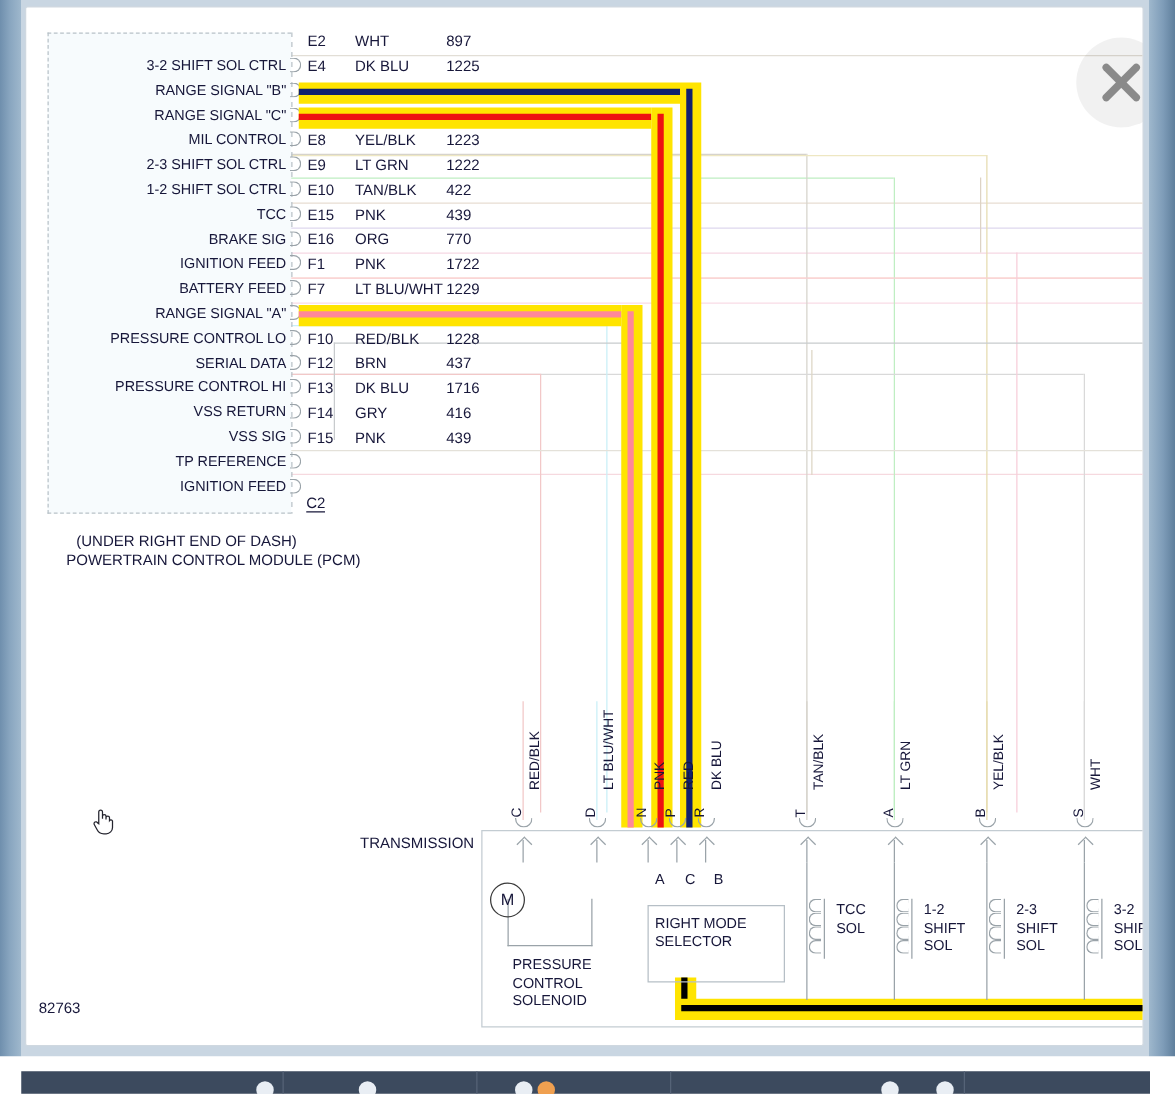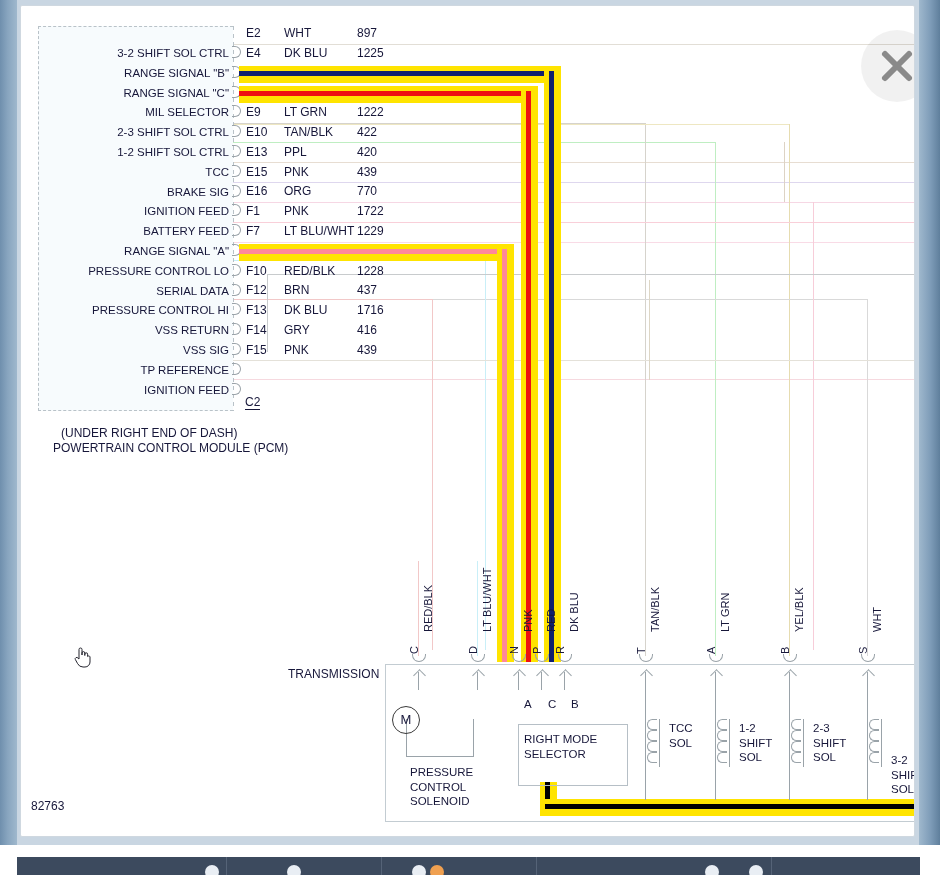--- a/index.html
+++ b/index.html
@@ -161,21 +161,21 @@
     <div id="pcm-box"></div>
     <div id="pcm-box-right"></div>
 
     <div id="pcm-signals" style="position:absolute;left:22px;top:41px;width:186px;">
         <div class="pinlabel" style="top: 0px;">3-2 SHIFT SOL CTRL</div>
         <div class="term" style="left: 189px; top: -1px;"></div>
         <div class="pinlabel" style="top: 19.8px;">RANGE SIGNAL "B"</div>
         <div class="term" style="left: 189px; top: 18.8px;"></div>
         <div class="pinlabel" style="top: 39.6px;">RANGE SIGNAL "C"</div>
         <div class="term" style="left: 189px; top: 38.6px;"></div>
-        <div class="pinlabel" style="top: 59.4px;">MIL SELECTOR</div>
+        <div class="pinlabel" style="top: 59.4px;">MIL CONTROL</div>
         <div class="term" style="left: 189px; top: 58.4px;"></div>
         <div class="pinlabel" style="top: 79.2px;">2-3 SHIFT SOL CTRL</div>
         <div class="term" style="left: 189px; top: 78.2px;"></div>
         <div class="pinlabel" style="top: 99px;">1-2 SHIFT SOL CTRL</div>
         <div class="term" style="left: 189px; top: 98px;"></div>
         <div class="pinlabel" style="top: 118.8px;">TCC</div>
         <div class="term" style="left: 189px; top: 117.8px;"></div>
         <div class="pinlabel" style="top: 138.6px;">BRAKE SIG</div>
         <div class="term" style="left: 189px; top: 137.6px;"></div>
         <div class="pinlabel" style="top: 158.4px;">IGNITION FEED</div>
@@ -215,33 +215,33 @@
           <span class="pcell-id">E5</span>
           <span class="pcell-color">RED</span>
           <span class="pcell-num">1226</span>
         </div>
         <div class="prow">
           <span class="pcell-id">E6</span>
           <span class="pcell-color">BRN/WHT</span>
           <span class="pcell-num">419</span>
         </div>
         <div class="prow">
+          <span class="pcell-id">E8</span>
+          <span class="pcell-color">YEL/BLK</span>
+          <span class="pcell-num">1223</span>
+        </div>
+        <div class="prow">
           <span class="pcell-id">E9</span>
           <span class="pcell-color">LT GRN</span>
           <span class="pcell-num">1222</span>
         </div>
         <div class="prow">
           <span class="pcell-id">E10</span>
           <span class="pcell-color">TAN/BLK</span>
           <span class="pcell-num">422</span>
-        </div>
-        <div class="prow">
-          <span class="pcell-id">E13</span>
-          <span class="pcell-color">PPL</span>
-          <span class="pcell-num">420</span>
         </div>
         <div class="prow">
           <span class="pcell-id">E15</span>
           <span class="pcell-color">PNK</span>
           <span class="pcell-num">439</span>
         </div>
         <div class="prow">
           <span class="pcell-id">E16</span>
           <span class="pcell-color">ORG</span>
           <span class="pcell-num">770</span>
@@ -428,21 +428,21 @@
           <div>SOL</div>
         </div>
         <div style="position: absolute; left: 846px; top: 684px; width: 1px; height: 110px; background: rgb(154, 163, 169);"></div>
         <div class="coil" style="left: 848px; top: 713px;">
           <i style="top: 0px;"></i>
           <i style="top: 11px;"></i>
           <i style="top: 22px;"></i>
           <i style="top: 33px;"></i>
           <div class="coil-bar" style="left: 12px;"></div>
         </div>
-        <div class="lbl t11" style="left: 870px; top: 715px; line-height: 14.5px; margin-top: 32px;">
+        <div class="lbl t11" style="left: 870px; top: 715px; line-height: 14.5px;">
           <div>3-2</div>
           <div>SHIFT</div>
           <div>SOL</div>
         </div>
       </div>
 
     <div id="close-btn">
       <svg width="40" height="40" viewBox="0 0 40 40">
         <line x1="8" y1="8" x2="32" y2="32" stroke="#8a8a8a" stroke-width="6" stroke-linecap="round"></line>
         <line x1="32" y1="8" x2="8" y2="32" stroke="#8a8a8a" stroke-width="6" stroke-linecap="round"></line>

